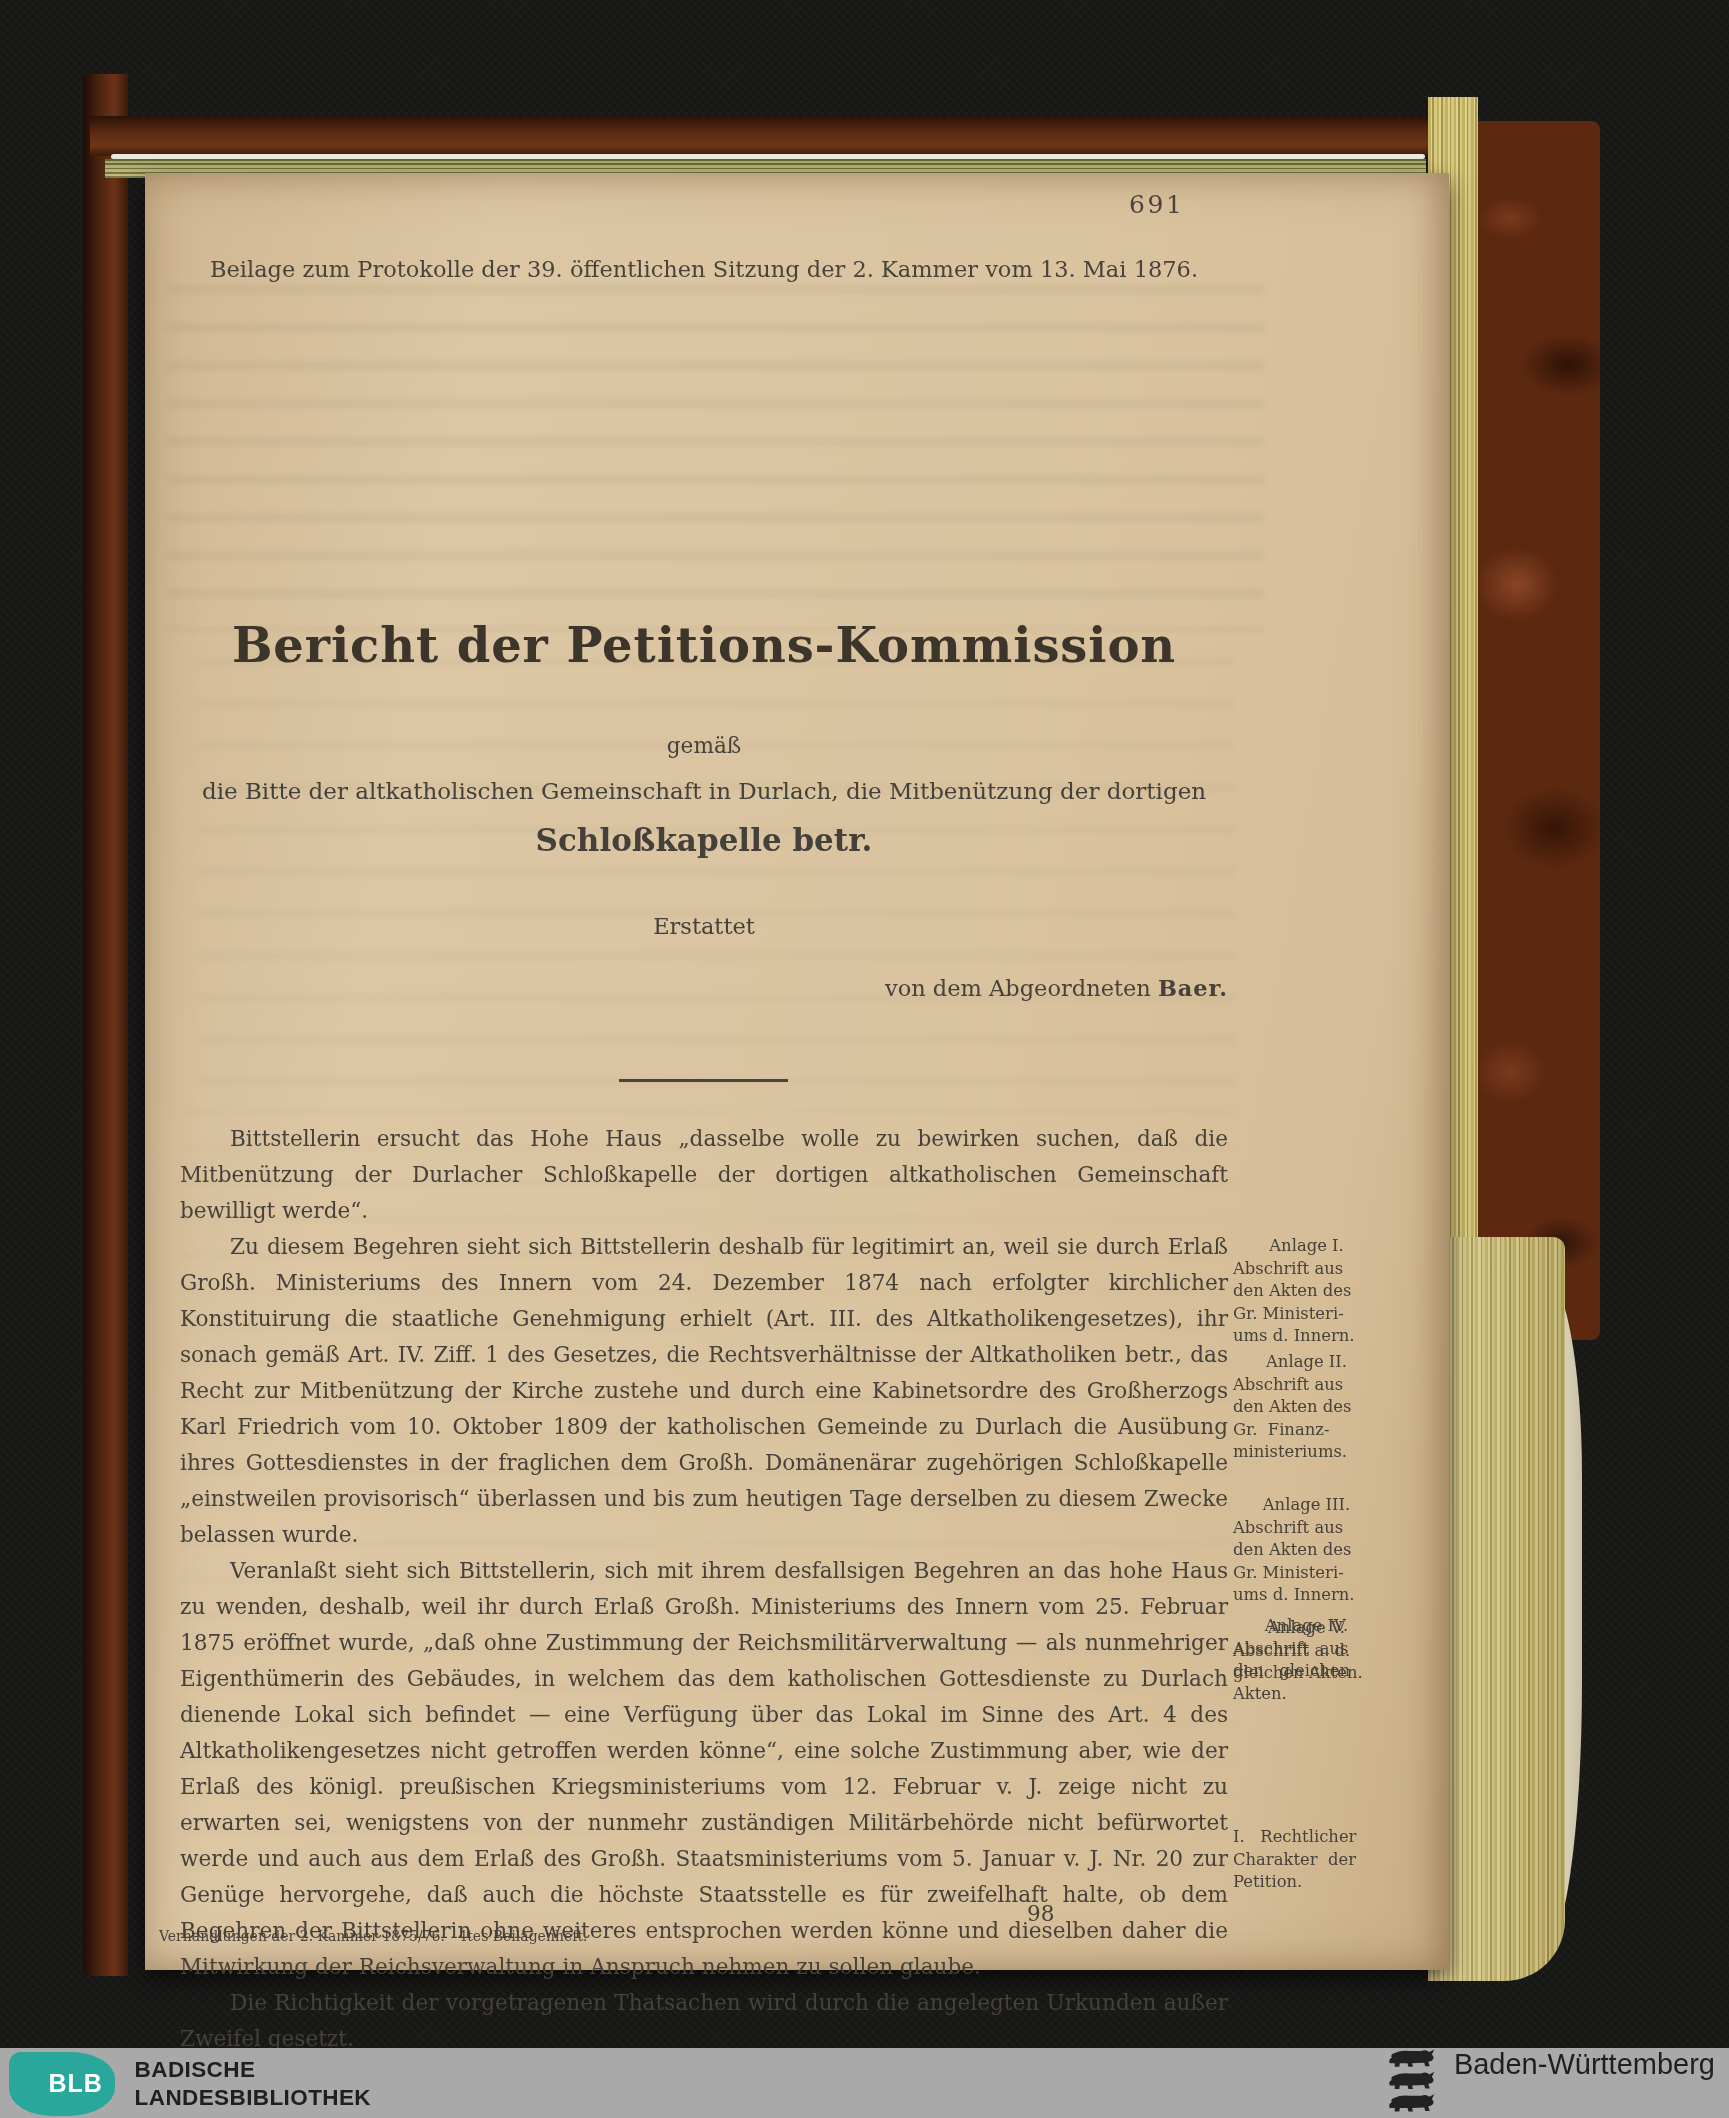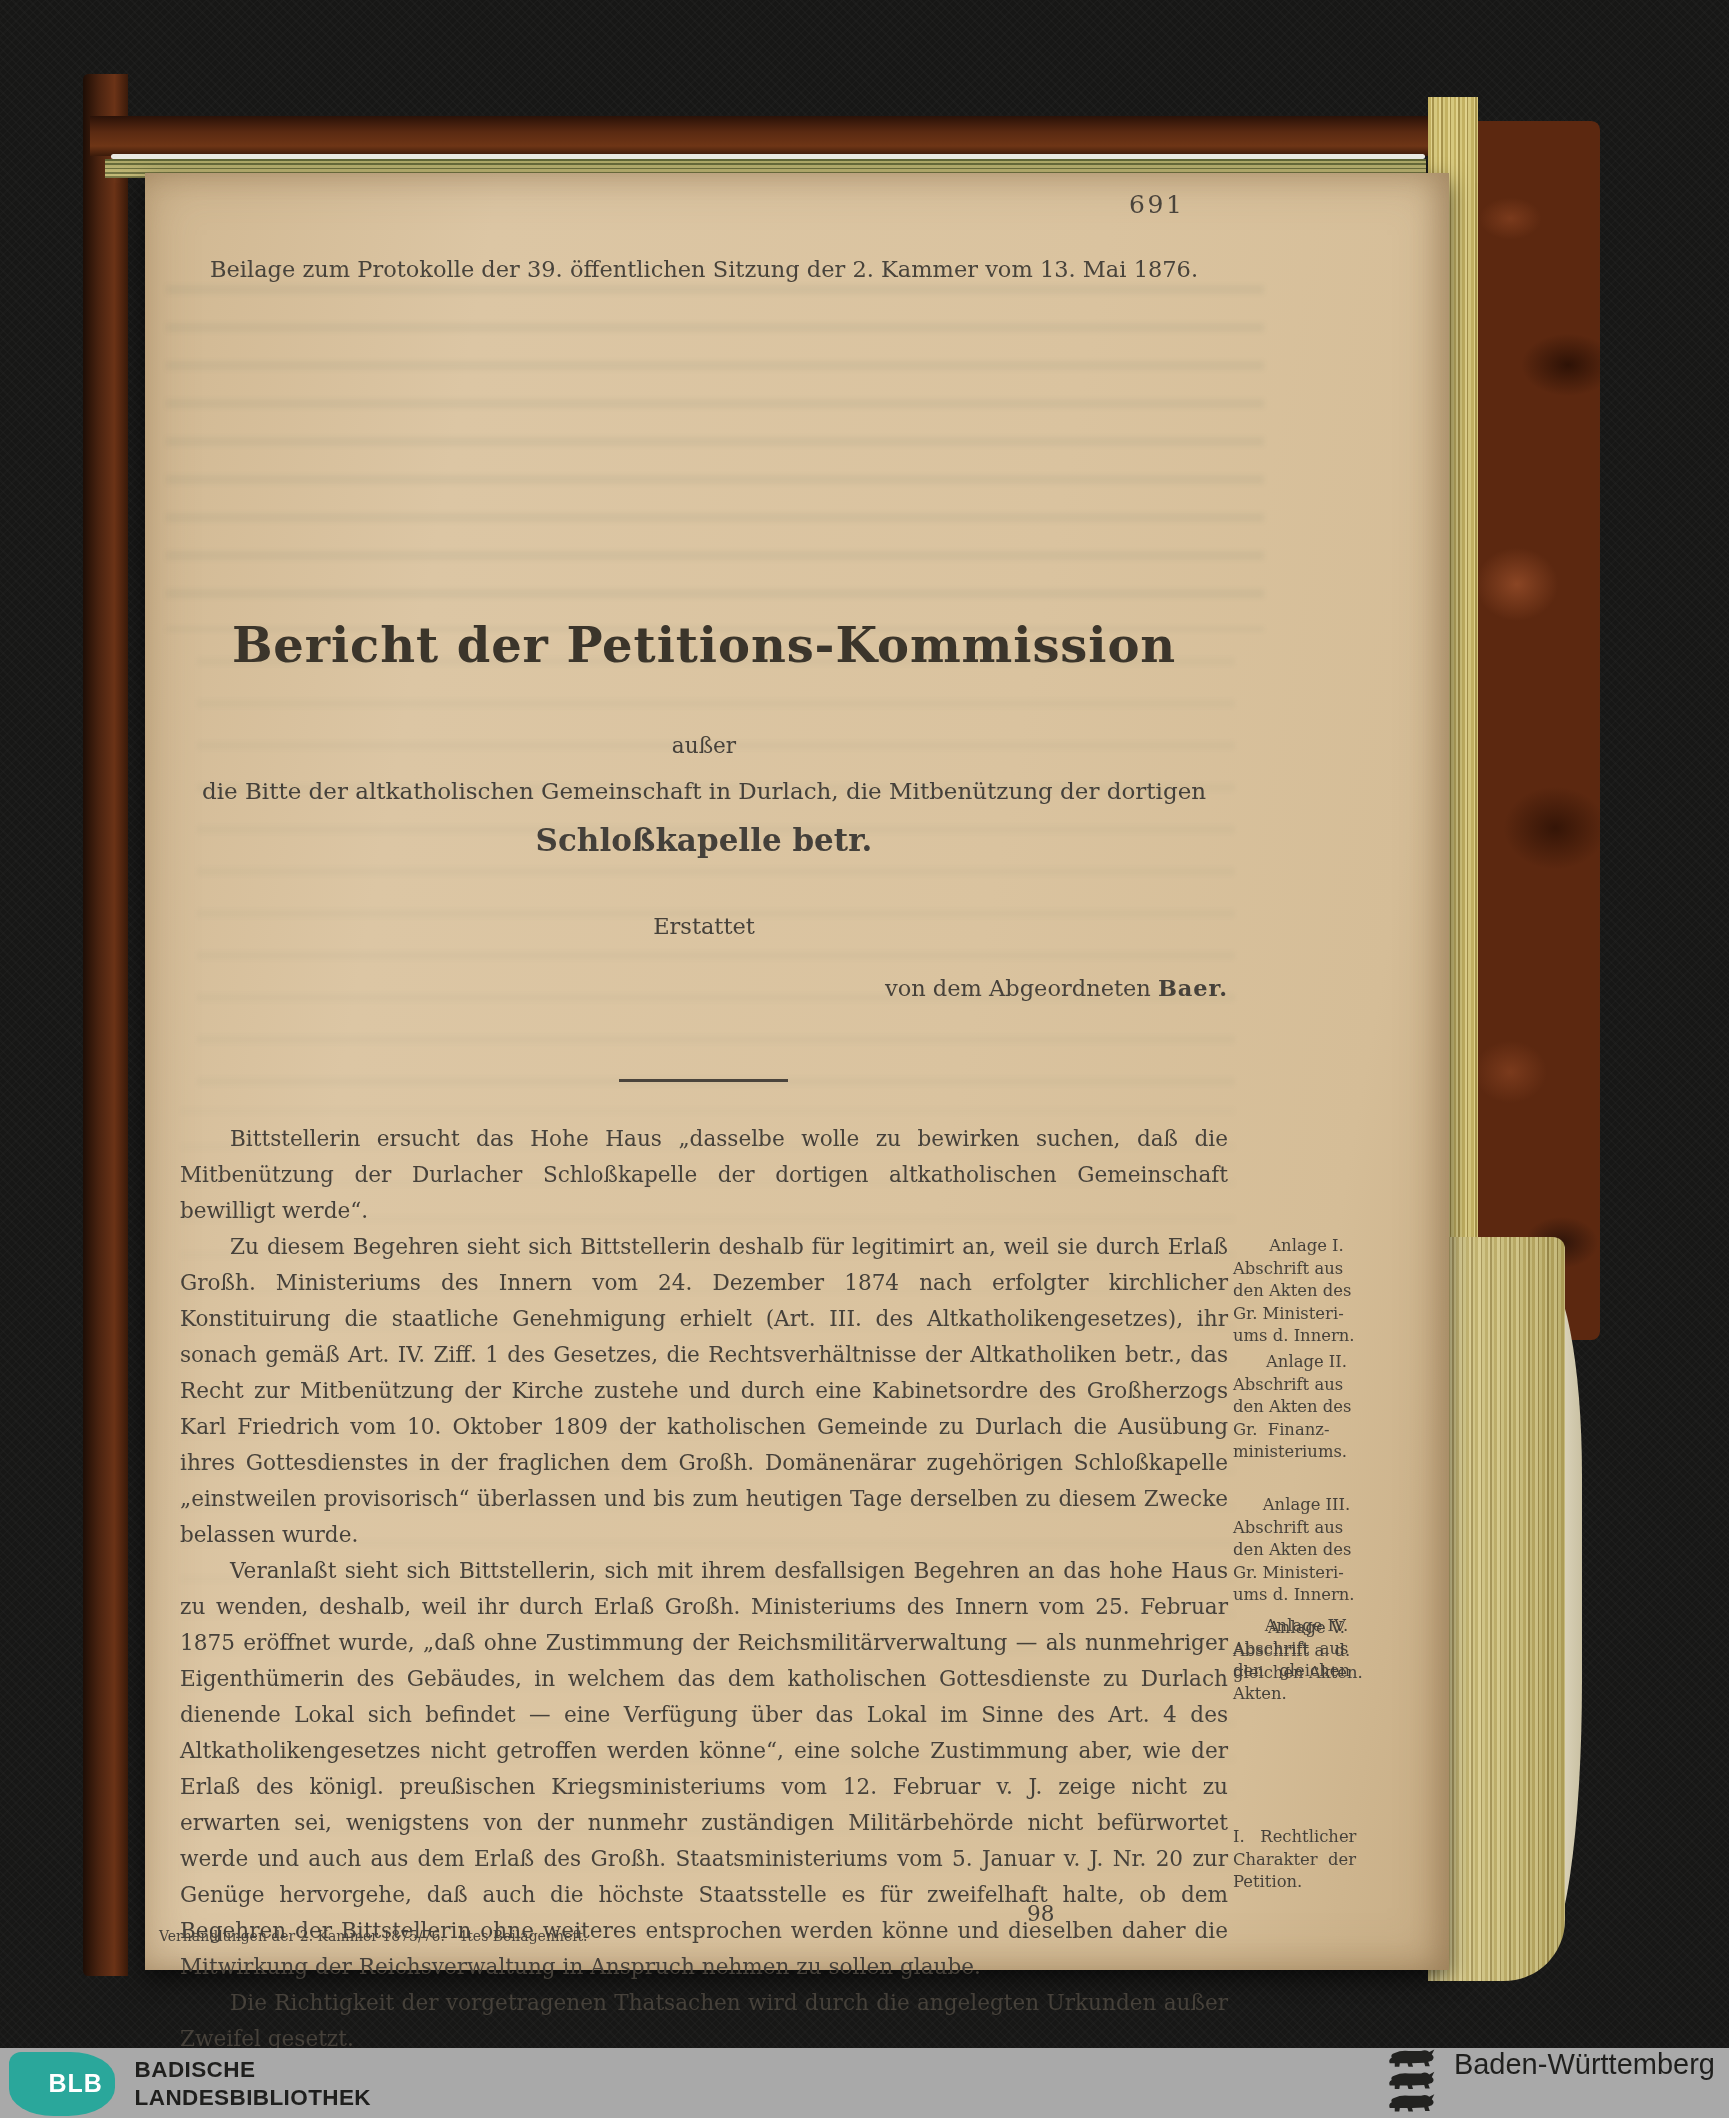--- a/index.html
+++ b/index.html
@@ -150,21 +150,21 @@
 
   <div class="page">
     <div class="bleed bleed-a"></div>
     <div class="bleed bleed-b"></div>
     <div class="bleed bleed-c"></div>
 
     <div class="page-number">691</div>
     <div class="header-line">Beilage zum Protokolle der 39. öffentlichen Sitzung der 2. Kammer vom 13. Mai 1876.</div>
 
     <h1 class="title">Bericht der Petitions-Kommission</h1>
-    <div class="uber">außer</div>
+    <div class="uber">gemäß</div>
     <div class="sub1">die Bitte der altkatholischen Gemeinschaft in Durlach, die Mitbenützung der dortigen</div>
     <div class="sub2">Schloßkapelle betr.</div>
 
     <div class="erstattet">Erstattet</div>
     <div class="reporter"><span>von dem Abgeordneten </span><b>Baer.</b></div>
 
     <div class="rule"></div>
 
     <div class="body-col">
       <p>Bittstellerin ersucht das Hohe Haus „dasselbe wolle zu bewirken suchen, daß die Mitbenützung der Durlacher Schloßkapelle der dortigen altkatholischen Gemeinschaft bewilligt werde“.</p>

